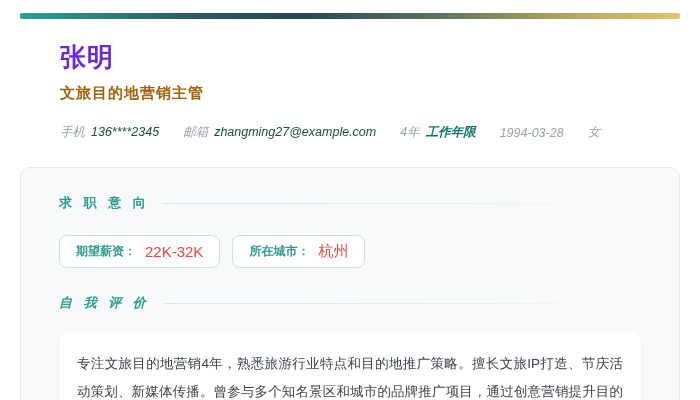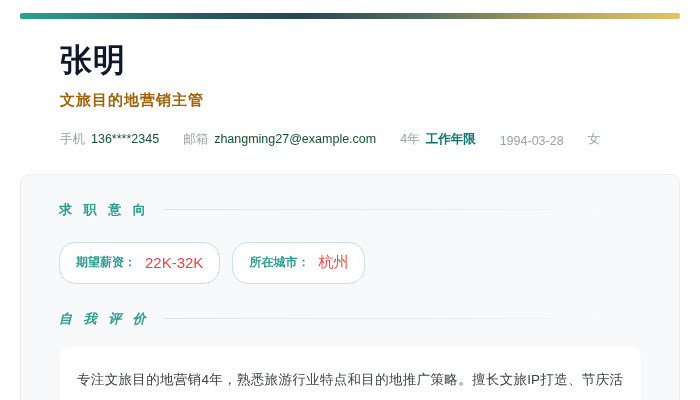--- a/index.html
+++ b/index.html
@@ -16,38 +16,39 @@
     height: 6px;
     margin-top: 13px;
     border-radius: 2px;
     background: linear-gradient(90deg, #2aa192 0%, #2c5e63 25%, #274653 42%, #56705f 62%, #a99e5e 80%, #e6c468 100%);
   }
 
   
   .header { padding: 0 40px; }
   .name {
     margin-top: 25px;
-    font-size: 32px;
+    font-size: 26px;
     font-weight: 700;
     letter-spacing: 1px;
-    color: #0f172a;
+    color: #6d28d9;
     line-height: 1.05;
   }
   .job-title {
     margin-top: 13px;
     font-size: 15px;
     font-weight: 700;
     letter-spacing: 1px;
     color: #a16207;
   }
   .contact {
     margin-top: 21px;
     display: flex;
-    align-items: flex-end;
+    align-items: center;
     gap: 24px;
+    font-style: italic;
     font-size: 12.5px;
     color: #9aa3a9;
     white-space: nowrap;
   }
   .contact-item { display: flex; gap: 6px; align-items: baseline; }
   .contact-item .val { color: #14532d; font-weight: 500; }
   .contact-item .lbl-bold { color: #0f766e; font-weight: 700; }
 
   
   .card {
@@ -74,23 +75,23 @@
   }
 
   
   .pill-row { margin-top: 23px; display: flex; gap: 12px; }
   .pill {
     display: inline-flex;
     align-items: center;
     gap: 9px;
     background: #ffffff;
     border: 1px solid #c9e3de;
-    border-radius: 16px;
+    border-radius: 8px;
     padding: 6px 16px;
-    height: 42px;
+    height: 33px;
   }
   .pill-label { font-size: 12px; font-weight: 700; color: #2a9d8f; }
   .pill-value { font-size: 15px; color: #ef4444; }
 
   .section-gap { margin-top: 26px; font-style: italic; }
 
   
   .content-card {
     margin-top: 19px;
     background: #ffffff;

